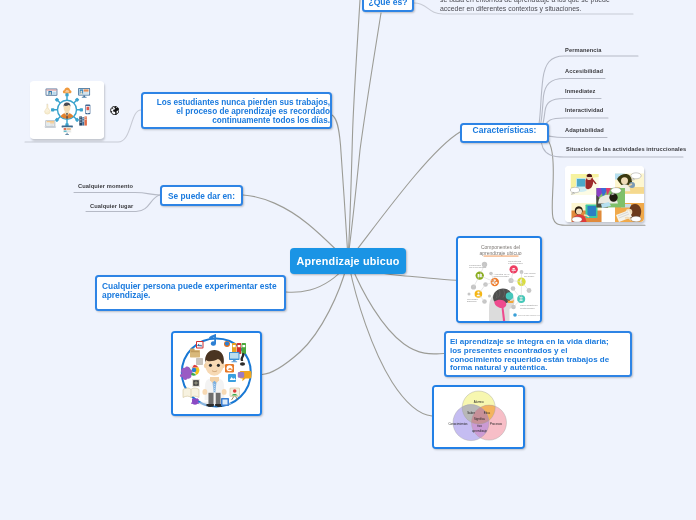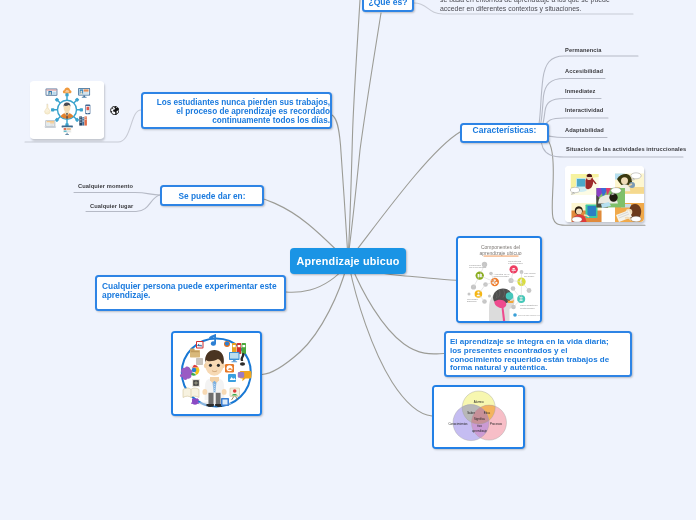--- a/index.html
+++ b/index.html
@@ -79,21 +79,21 @@
     <div>se basa en entornos de aprendizaje a los que se puede</div>
     <div>acceder en diferentes contextos y situaciones.</div>
   </div>
 
   <div class="node boxnode" style="left:141px;top:92px;width:191px;height:37px;font-size:8.2px;line-height:8.8px;padding:5px 0 0 7px;white-space:nowrap;text-align:right;">
     <div>Los estudiantes nunca pierden sus trabajos,</div>
     <div>el proceso de aprendizaje es recordado</div>
     <div>continuamente todos los días.</div>
   </div>
 
-  <div class="node boxnode" style="left:160px;top:185px;width:104px;height:21px;font-size:8.3px;display:flex;align-items:center;justify-content:center;">
+  <div class="node boxnode" style="left:160px;top:185px;width:83px;height:21px;font-size:8.3px;display:flex;align-items:center;justify-content:center;">
     <span>Se puede dar en:</span>
   </div>
 
   <div class="node boxnode" style="left:460px;top:123px;width:89px;height:20px;font-size:8.5px;display:flex;justify-content:center;">
     <span>Características:</span>
   </div>
 
   <div class="node boxnode" style="left:95px;top:275px;width:191px;height:36px;font-size:8.4px;line-height:8.8px;padding:5px 0 1px 5px;white-space:nowrap;">
     <div>Cualquier persona puede experimentar este</div>
     <div>aprendizaje.</div>

